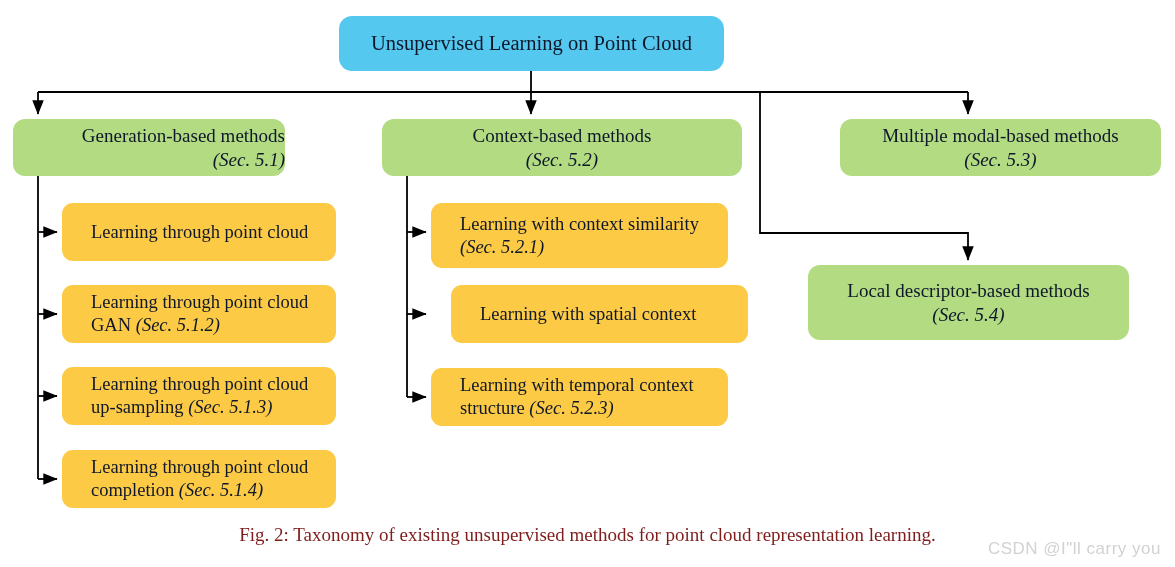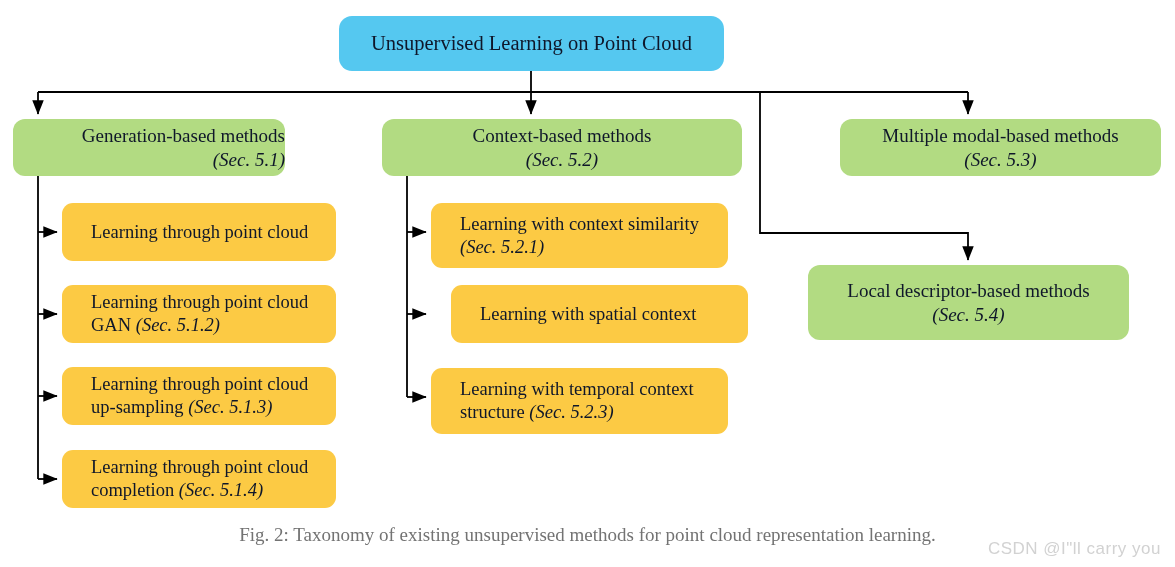--- a/index.html
+++ b/index.html
@@ -60,21 +60,21 @@
     height: 567px;
     pointer-events: none;
   }
   .caption {
     position: absolute;
     left: 0;
     top: 524px;
     width: 1175px;
     text-align: center;
     font-size: 19px;
-    color: #737373;
+    color: #7f1d1d;
     font-family: "Liberation Serif", "DejaVu Serif", serif;
   }
   .watermark {
     position: absolute;
     right: 14px;
     top: 539px;
     font-family: "Liberation Sans", "DejaVu Sans", sans-serif;
     font-size: 17px;
     color: #d2d2d2;
     letter-spacing: 0.5px;
@@ -160,21 +160,21 @@
 
   <div class="node leaf" style="left:431px; top:203px; width:297px; height:65px;">
     <span class="line1">Learning with context similarity</span>
     <span class="line2"><span></span><span class="sec">(Sec. 5.2.1)</span></span>
   </div>
 
   <div class="node leaf" style="left:431px; top:285px; width:297px; height:58px;margin-left:20px;">
     <span class="line1">Learning with spatial context</span>
   </div>
 
-  <div class="node leaf" style="left:431px; top:368px; width:297px; height:66px;">
+  <div class="node leaf" style="left:431px; top:368px; width:297px; height:58px;">
     <span class="line1">Learning with temporal context</span>
     <span class="line2"><span>structure </span><span class="sec">(Sec. 5.2.3)</span></span>
   </div>
 
   <div class="caption">Fig. 2: Taxonomy of existing unsupervised methods for point cloud representation learning.</div>
 
   <div class="watermark">CSDN @I"ll  carry  you</div>
 
 </div>
 

